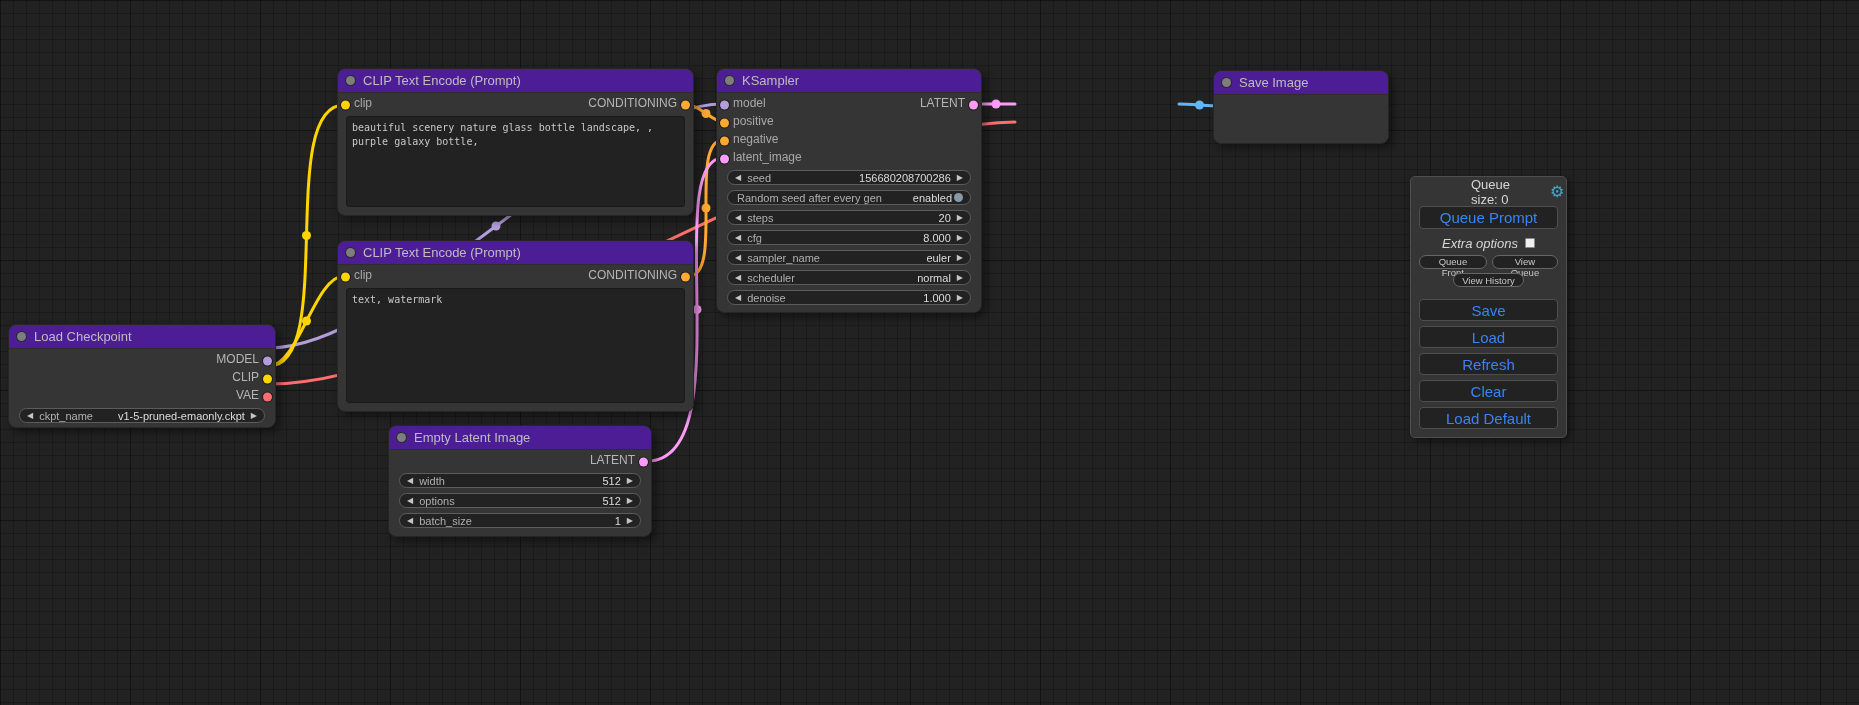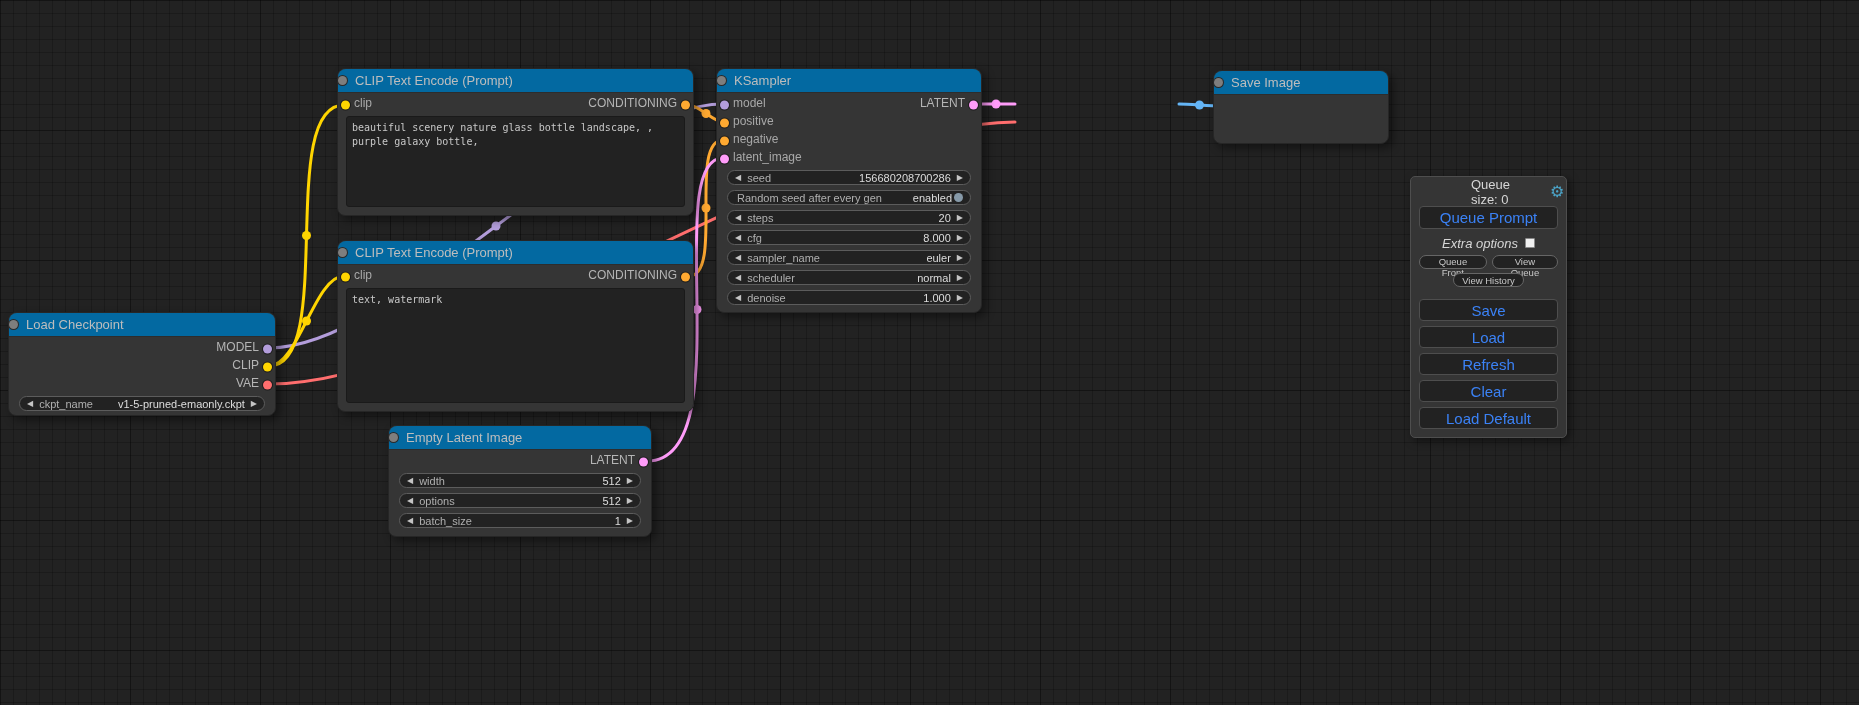--- a/index.html
+++ b/index.html
@@ -25,24 +25,25 @@
   .node {
     position: absolute; z-index: 2;
     background: #353535;
     border: 1px solid #262626;
     border-radius: 8px;
     box-shadow: 4px 4px 10px rgba(0,0,0,0.45);
     display: flex; flex-direction: column;
   }
   .node-title {
     height: 24px; flex: 0 0 24px;
-    background: #0369a1;
+    background: #4c1d95;
     border-radius: 8px 8px 0 0;
     border-bottom: 1px solid #2d2d2d;
     display: flex; align-items: center;
+    padding-left: 8px;
     color: #bdbdbd; font-size: 13px; white-space: nowrap;
   }
   .title-dot {
     width: 9px; height: 9px; border-radius: 50%;
     background: #7e7e7e; margin-right: 8px; flex: 0 0 9px;
     box-shadow: 0 0 0 1px #2a2a2a;
   }
   .node-body { flex: 1; display: flex; flex-direction: column; padding-top: 3px; }
   .slot-row {
     position: relative; height: 18px; flex: 0 0 18px;
@@ -161,21 +162,21 @@
       <path d="M 689 276 C 724.0463978177501 276, 687.9536021822499 140, 723 140" stroke="#FFA931" stroke-width="3" fill="none" stroke-linecap="round"></path>
       <circle cx="706" cy="208" r="4.5" fill="#FFA931"></circle>
       <path d="M 647 461 C 742 461, 660 158, 723 158" stroke="#FF9CF9" stroke-width="3" fill="none" stroke-linecap="round"></path>
       <circle cx="697" cy="309.5" r="4.5" fill="#FF9CF9"></circle>
       <path d="M 977 104 C 986.5 104, 1005.5 104, 1015 104" stroke="#FF9CF9" stroke-width="3" fill="none" stroke-linecap="round"></path>
       <circle cx="996" cy="104" r="4.5" fill="#FF9CF9"></circle>
       <path d="M 1179 104 C 1189.2621878758869 104, 1209.7378121241131 106, 1220 106" stroke="#64B5F6" stroke-width="3" fill="none" stroke-linecap="round"></path>
       <circle cx="1199.5" cy="105" r="4.5" fill="#64B5F6"></circle>
     </svg>
 
-  <div class="node" style="left:8px;top:312px;width:268px;height:104px">
+  <div class="node" style="left:8px;top:324px;width:268px;height:104px">
     <div class="node-title">
       <span class="title-dot"></span>
       <span>Load Checkpoint</span>
     </div>
     <div class="node-body">
       <div class="slot-row">
         <span class="out-label">MODEL</span>
         <span class="slot-dot out" style="background: rgb(179, 157, 219);"></span>
       </div>
       <div class="slot-row">

